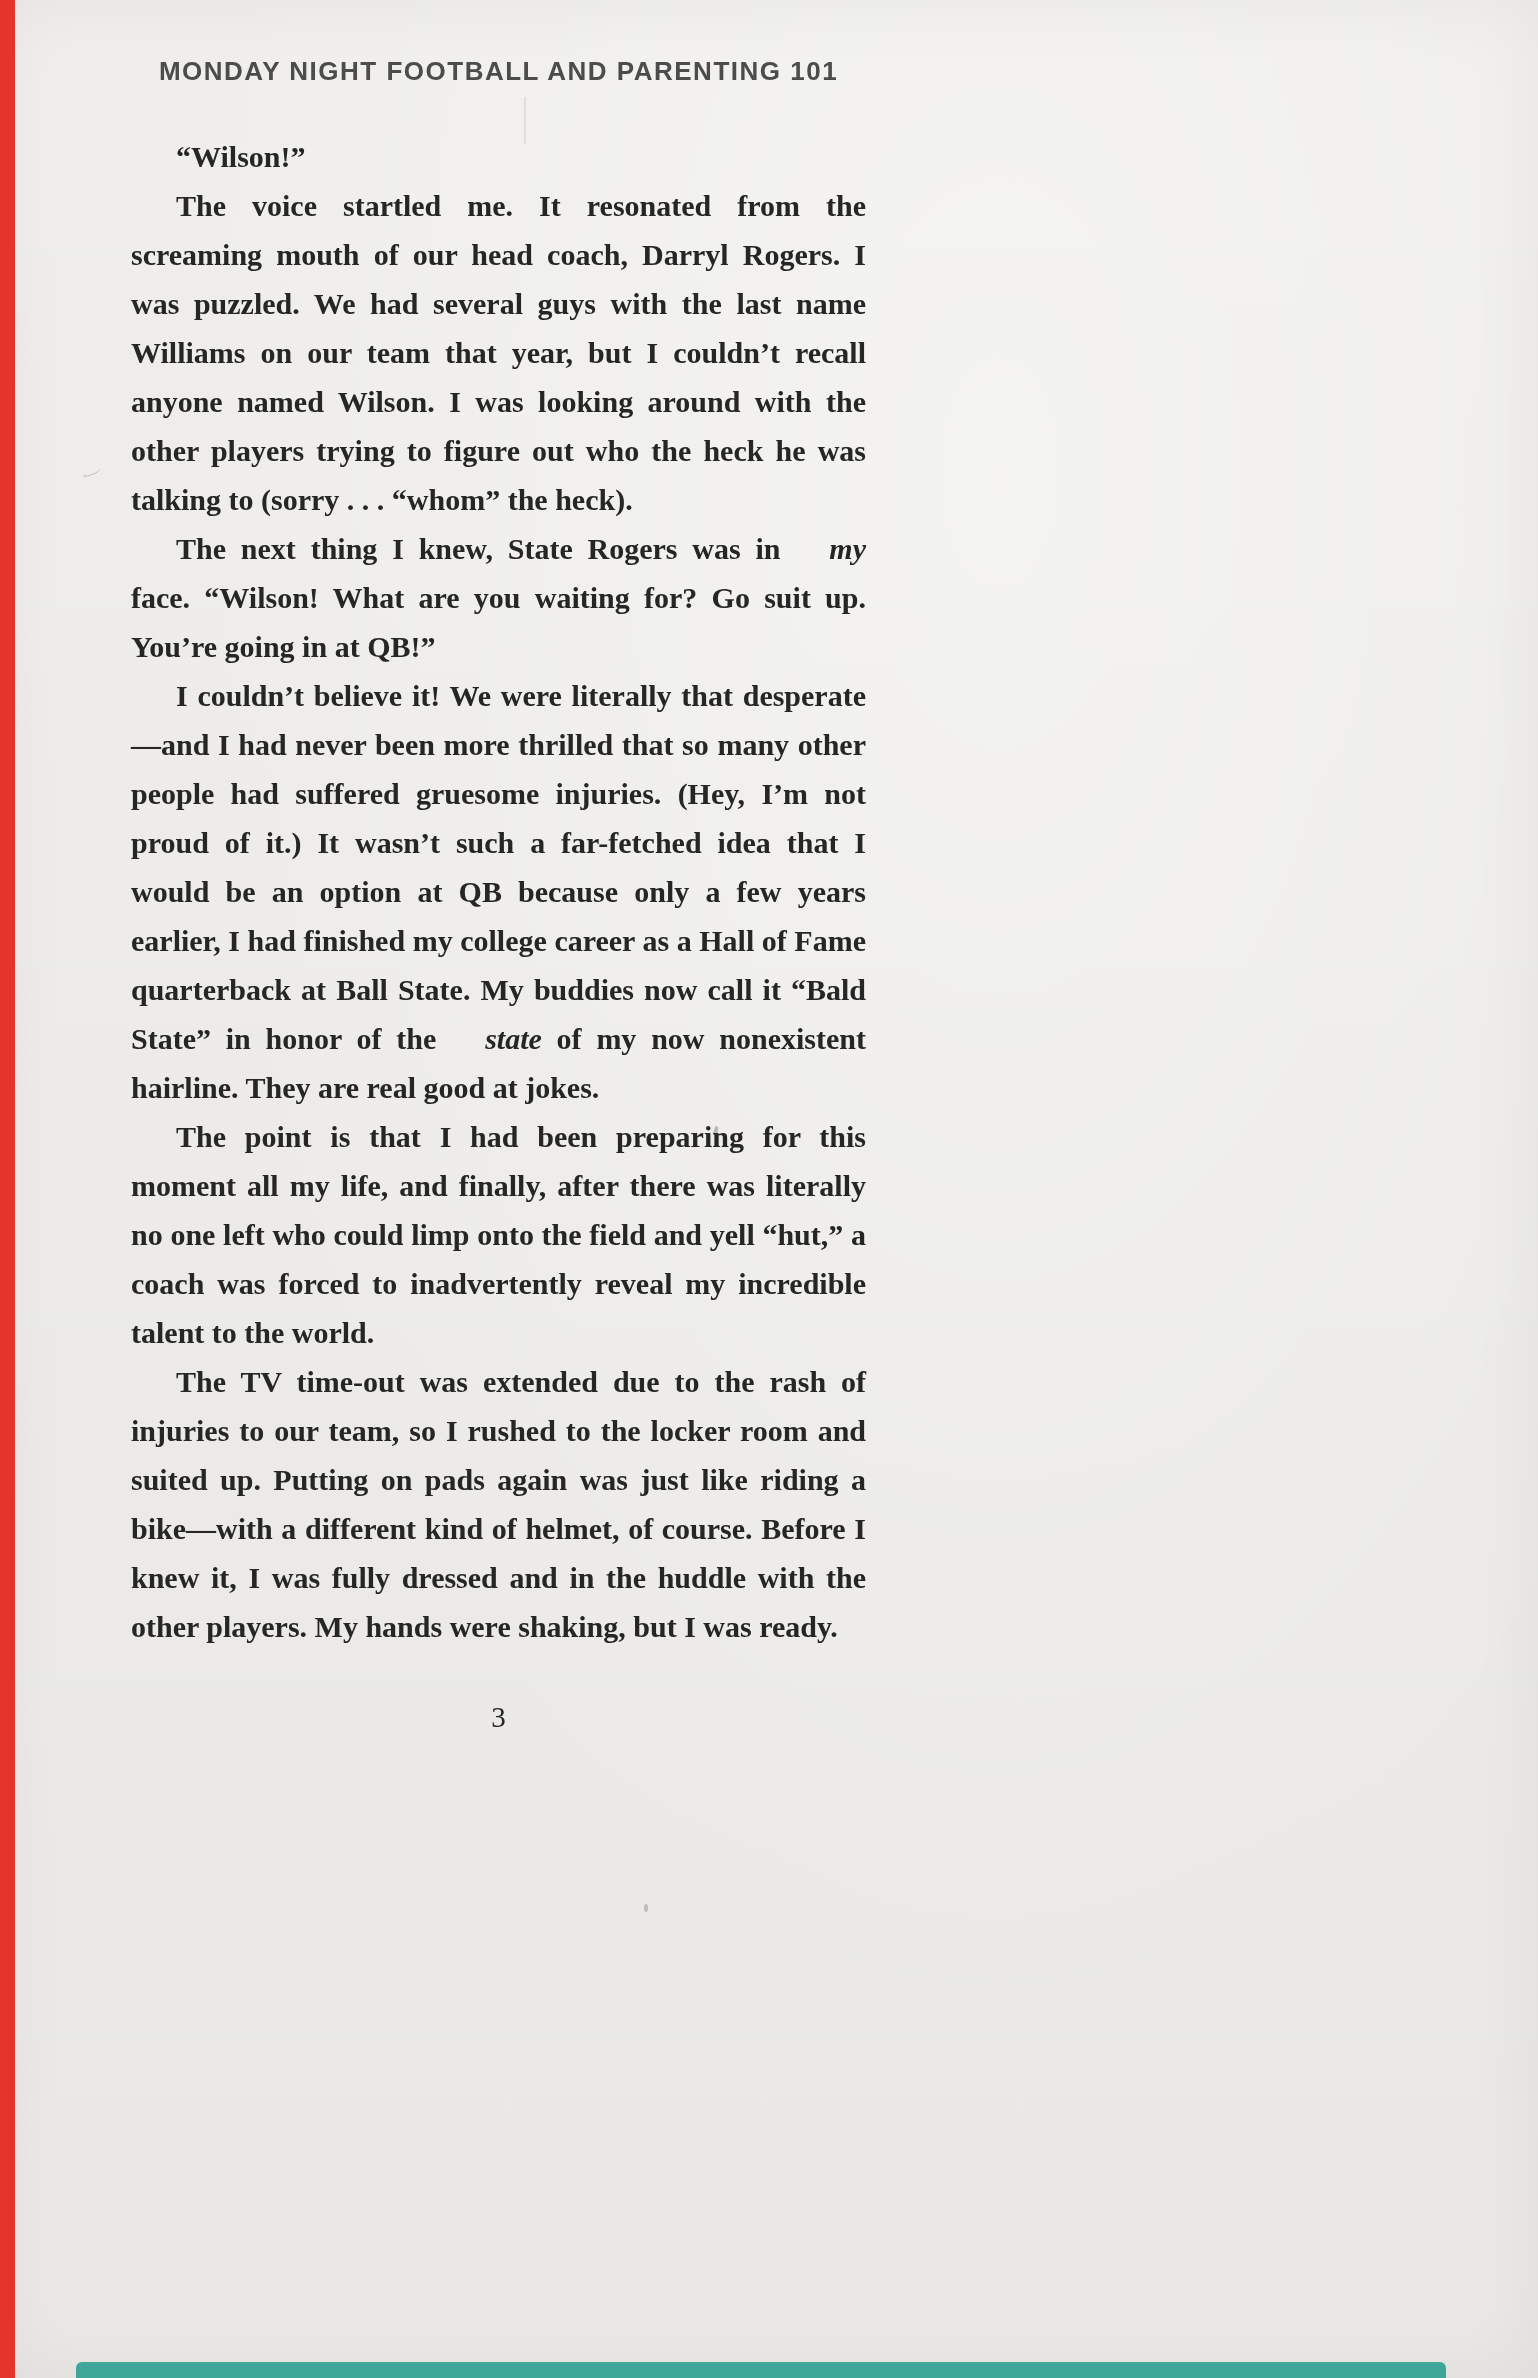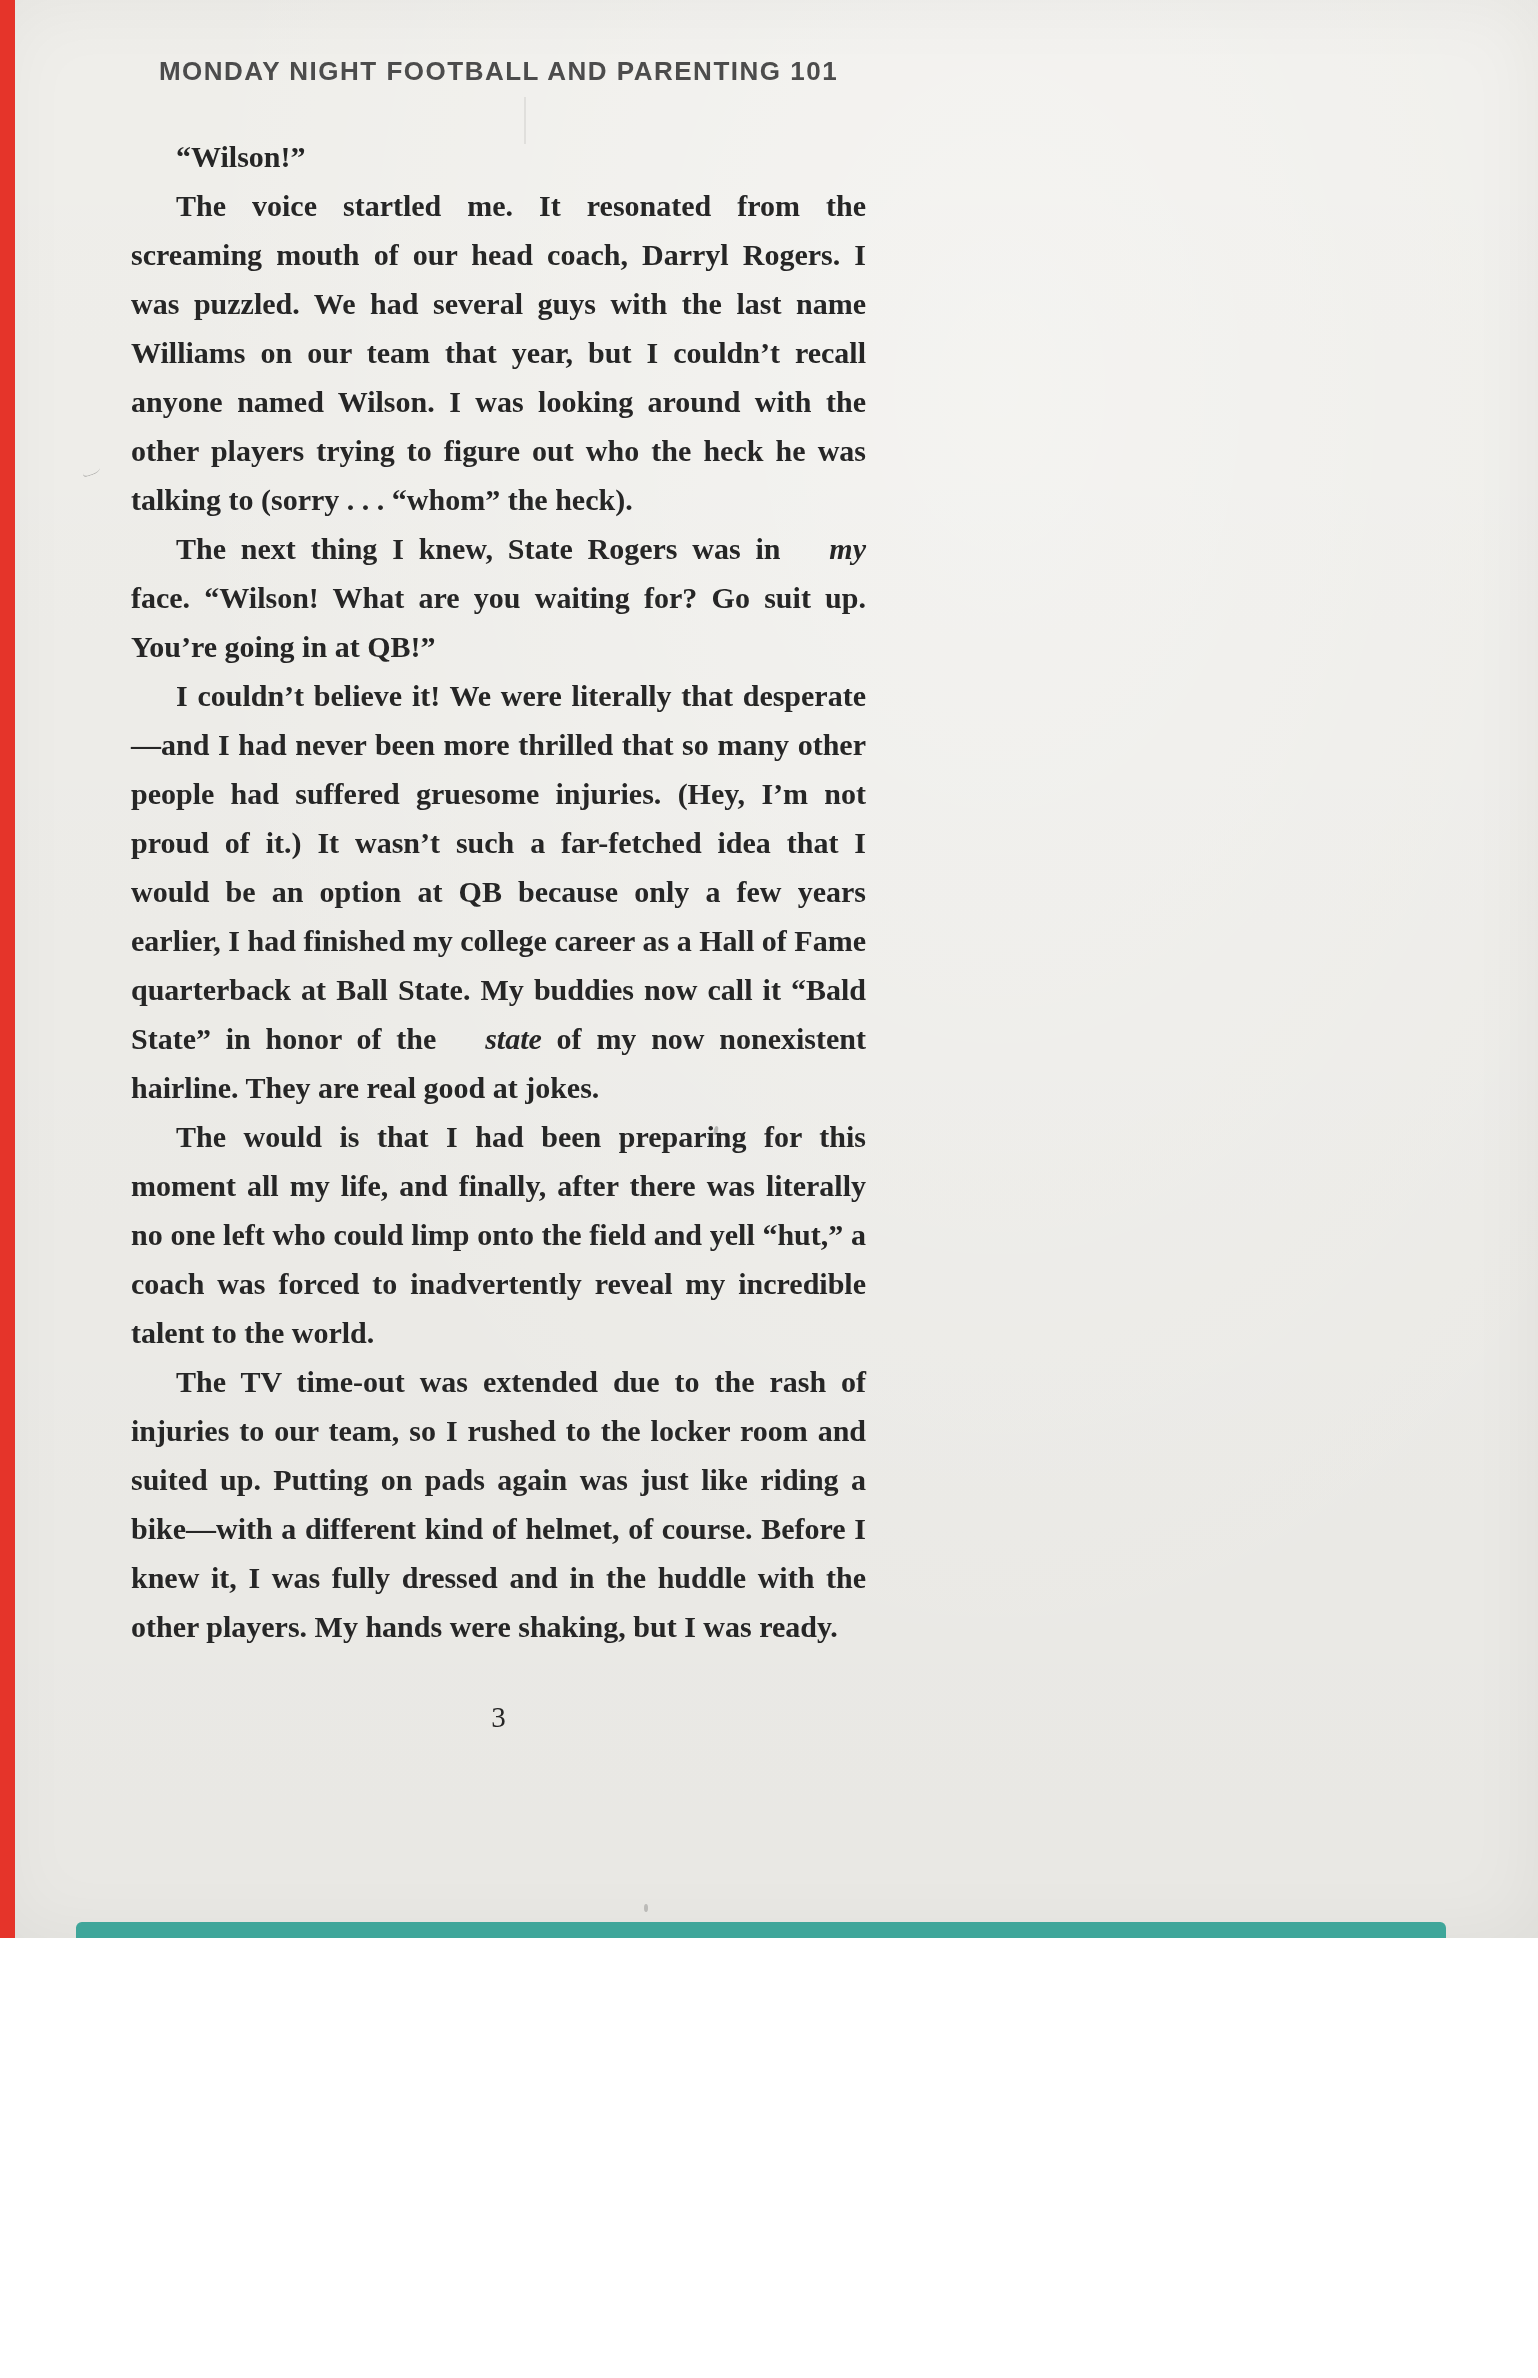--- a/index.html
+++ b/index.html
@@ -3,21 +3,21 @@
 <meta charset="utf-8">
 <style>
   html, body {
     margin: 0;
     padding: 0;
     background: #ffffff;
   }
   .page {
     position: relative;
     width: 1538px;
-    height: 1938px;
+    height: 2378px;
     background:
       radial-gradient(ellipse at 65% 20%, rgba(255,255,255,0.35), rgba(0,0,0,0) 60%),
       linear-gradient(180deg, rgba(0,0,0,0.015), rgba(0,0,0,0.045)),
       var(--paper, #f3f2ee);
     overflow: hidden;
     font-family: "Liberation Serif", serif;
     box-shadow: inset 0 0 78px rgba(0,0,0,0.05);
   }
   .red-strip {
     position: absolute;
@@ -123,21 +123,21 @@
   <div class="red-strip"></div>
 
   <div class="content">
     <div class="running-header">MONDAY NIGHT FOOTBALL AND PARENTING 101</div>
 
     <div class="page-body">
         <p class="indent"><span>“Wilson!”</span></p>
         <p class="indent"><span>The voice startled me. It resonated from the screaming mouth of our head coach, Darryl Rogers. I was puzzled. We had several guys with the last name Williams on our team that year, but I couldn’t recall anyone named Wilson. I was looking around with the other players trying to figure out who the heck he was talking to (sorry . . . “whom” the heck).</span></p>
         <p class="indent"><span>The next thing I knew, State Rogers was in </span><em>my</em><span> face. “Wilson! What are you waiting for? Go suit up. You’re going in at QB!”</span></p>
         <p class="indent"><span>I couldn’t believe it! We were literally that desperate—and I had never been more thrilled that so many other people had suffered gruesome injuries. (Hey, I’m not proud of it.) It wasn’t such a far-fetched idea that I would be an option at QB because only a few years earlier, I had finished my college career as a Hall of Fame quarterback at Ball State. My buddies now call it “Bald State” in honor of the </span><em>state</em><span> of my now nonexistent hairline. They are real good at jokes.</span></p>
-        <p class="indent"><span>The would is that I had been preparing for this moment all my life, and finally, after there was literally no one left who could limp onto the field and yell “hut,” a coach was forced to inadvertently reveal my incredible talent to the world.</span></p>
+        <p class="indent"><span>The point is that I had been preparing for this moment all my life, and finally, after there was literally no one left who could limp onto the field and yell “hut,” a coach was forced to inadvertently reveal my incredible talent to the world.</span></p>
         <p class="indent"><span>The TV time-out was extended due to the rash of injuries to our team, so I rushed to the locker room and suited up. Putting on pads again was just like riding a bike—with a different kind of helmet, of course. Before I knew it, I was fully dressed and in the huddle with the other players. My hands were shaking, but I was ready.</span></p>
       </div>
 
     <div class="page-number">3</div>
   </div>
 
   <div class="artifact mark-left"></div>
   <div class="artifact line-top"></div>
   <div class="artifact dot-mid"></div>
   <div class="artifact dot-low"></div>

